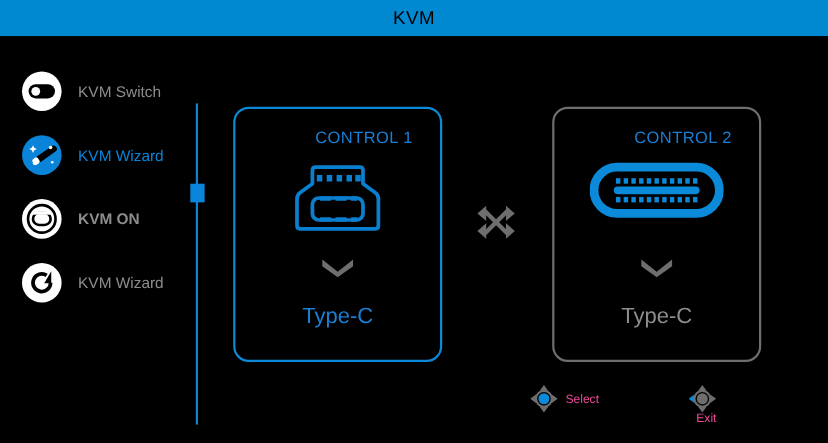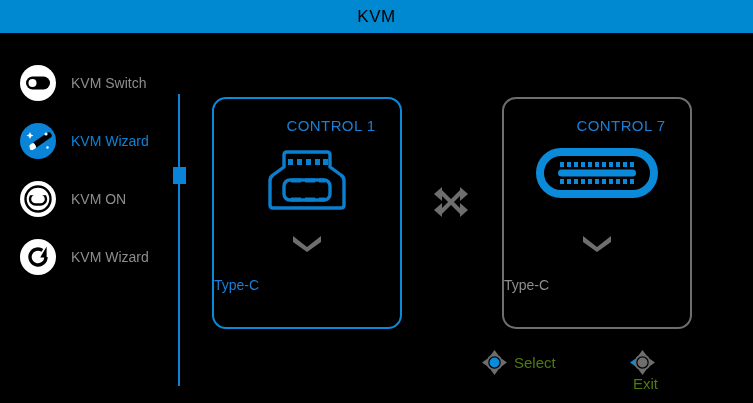--- a/index.html
+++ b/index.html
@@ -140,22 +140,22 @@
     position: absolute;
     left: 0; top: 133px;
     width: 100%;
     display: flex;
     justify-content: center;
   }
   .panel-sublabel {
     position: absolute;
     left: 0; top: 178px;
     width: 100%;
-    text-align: left;
-    font-size: 14px;
+    text-align: center;
+    font-size: 20px;
   }
   .panel.control1 .panel-sublabel { color: #1a7fd4; }
   .panel.control2 .panel-sublabel { color: #8d8d8d; }
 
   .swap-icon {
     position: absolute;
     left: 430px;
     top: 183px;
     width: 42px;
     height: 38px;
@@ -170,22 +170,22 @@
   }
   .hint.select { left: 482px; }
   .hint.exit   { left: 626px; flex-direction: column; }
   .hint-icon {
     width: 25px;
     height: 25px;
     flex: 0 0 25px;
   }
   .hint-label {
     margin-left: 7px;
-    font-size: 15px;
-    color: #4d7c0f;
+    font-size: 11px;
+    color: #ec4899;
   }
 </style>
 </head>
 <body>
 
 <div id="osd">
 
   <div class="header">
     <div class="header-title">KVM</div>
   </div>
@@ -208,21 +208,21 @@
 
     <div class="menu-item" style="top:24px;">
       <svg class="menu-icon" viewBox="0 0 40 40">
         <circle cx="20" cy="20" r="18" fill="#ffffff"></circle>
         <rect x="8" y="13.5" width="24" height="13" rx="6.5" fill="#000000"></rect>
         <circle cx="14.5" cy="20" r="4" fill="#ffffff"></circle>
       </svg>
       <span class="menu-label">KVM Switch</span>
     </div>
 
-    <div class="menu-item" style="top:140px;">
+    <div class="menu-item" style="top:140px;font-weight:bold;">
       <svg class="menu-icon" viewBox="0 0 40 40">
         <circle cx="20" cy="20" r="18" fill="#ffffff"></circle>
         <circle cx="20" cy="20" r="12.5" fill="none" stroke="#000000" stroke-width="2.4"></circle>
         <rect x="12" y="14.5" width="16" height="11" rx="5.5" fill="none" stroke="#000000" stroke-width="2.4"></rect>
         <rect x="12" y="13" width="16" height="3.2" fill="#ffffff"></rect>
       </svg>
       <span class="menu-label">KVM ON</span>
     </div>
 
     <div class="menu-item" style="top:198px;">
@@ -271,21 +271,21 @@
       <path d="M11 9 L31 29" stroke="#6e6e6e" stroke-width="4" fill="none" stroke-linecap="round"></path>
       <path d="M31 9 L11 29" stroke="#6e6e6e" stroke-width="4" fill="none" stroke-linecap="round"></path>
       <path d="M12 4 L4 11 L12 18 Z" fill="#6e6e6e"></path>
       <path d="M30 4 L38 11 L30 18 Z" fill="#6e6e6e"></path>
       <path d="M12 20 L4 27 L12 34 Z" fill="#6e6e6e"></path>
       <path d="M30 20 L38 27 L30 34 Z" fill="#6e6e6e"></path>
     </svg>
   </div>
 
   <div class="panel control2">
-    <div class="panel-title">CONTROL 7</div>
+    <div class="panel-title">CONTROL 2</div>
     <div class="panel-connector">
       <svg width="122" height="52" viewBox="0 0 122 52">
         <rect x="4" y="5" width="114" height="42" rx="21" fill="none" stroke="#0a8ad9" stroke-width="8"></rect>
         <rect x="22" y="22.5" width="78" height="7" rx="3.5" fill="#0a8ad9"></rect>
         <g fill="#0a8ad9">
           <rect x="24" y="15" width="4" height="5"></rect>
             <rect x="31" y="15" width="4" height="5"></rect>
           <rect x="38" y="15" width="4" height="5"></rect>
             <rect x="45" y="15" width="4" height="5"></rect>
           <rect x="52" y="15" width="4" height="5"></rect>

